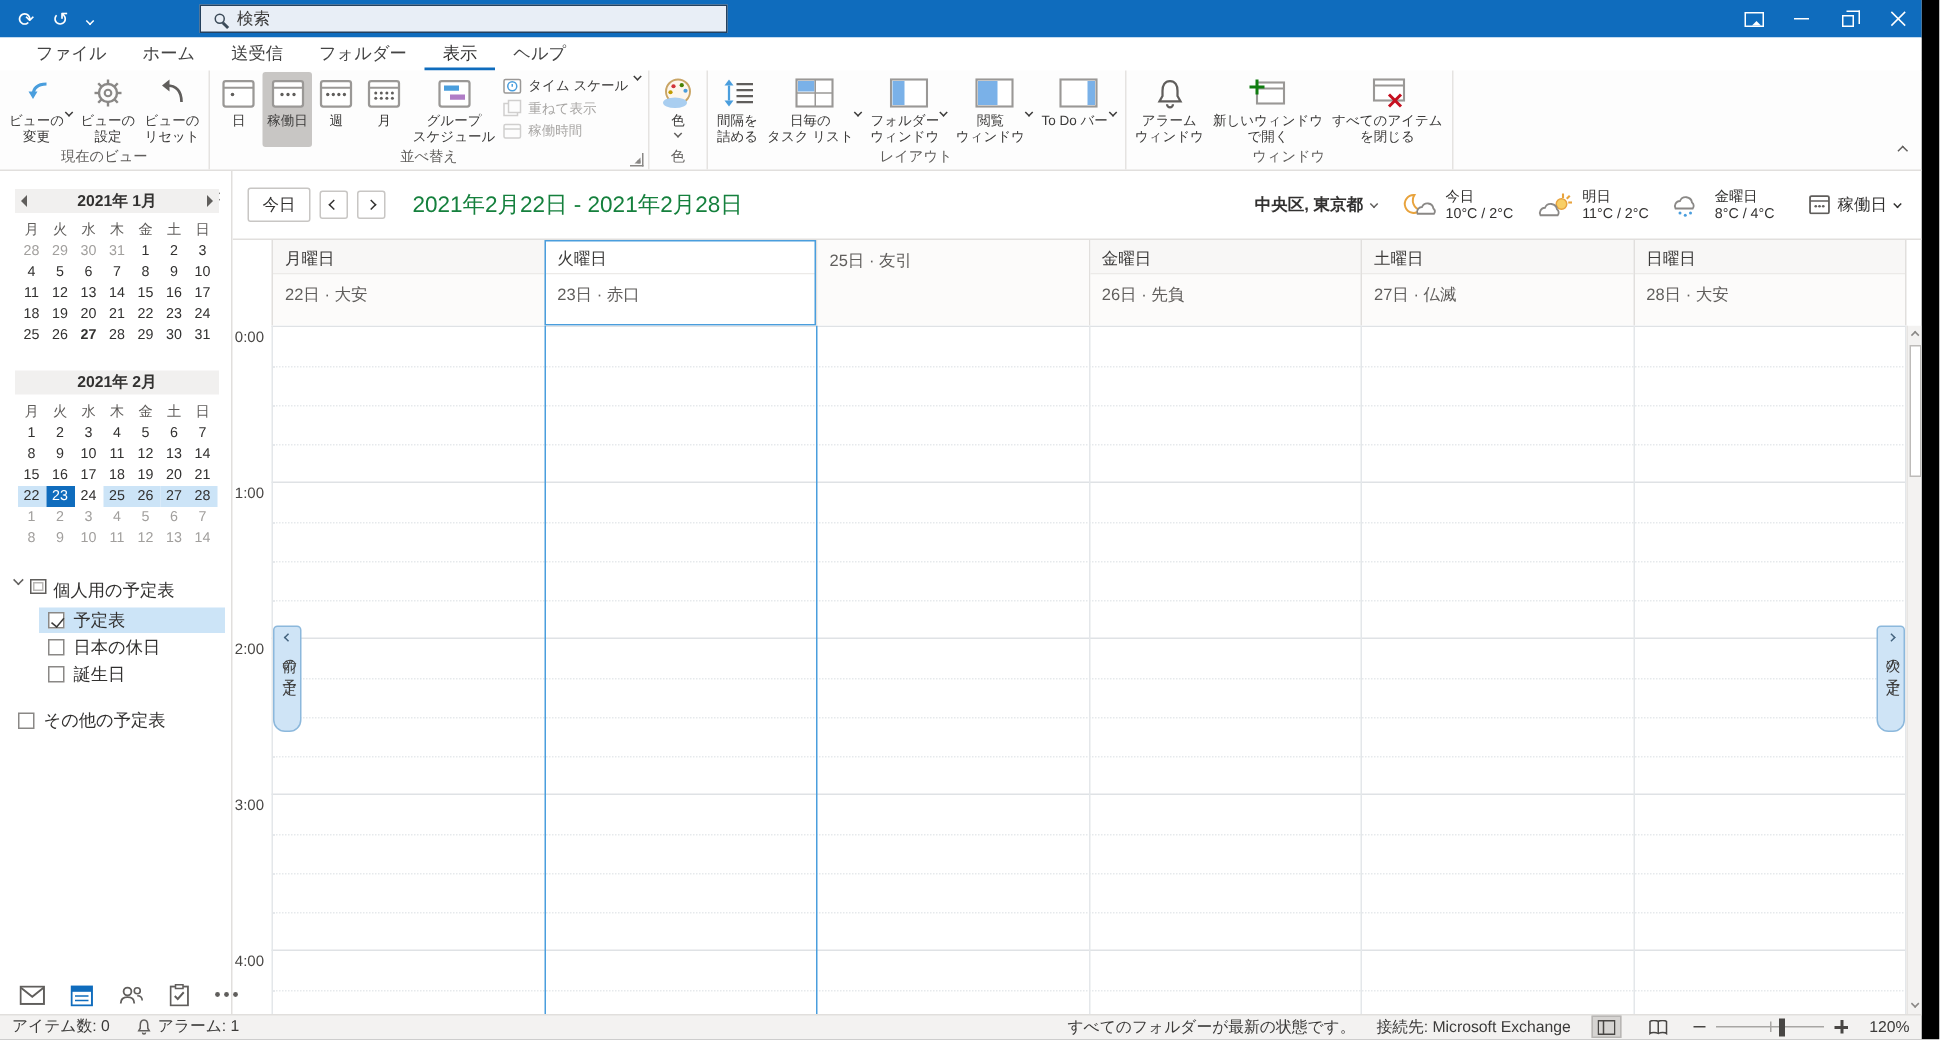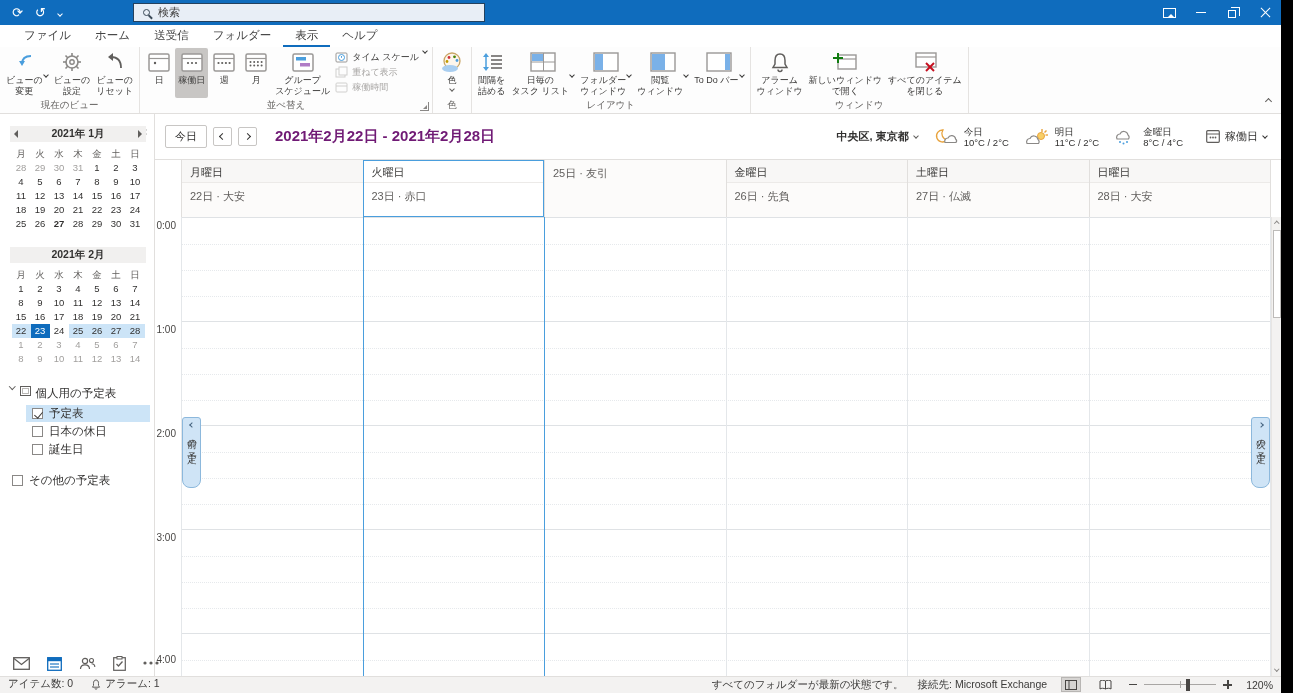--- a/index.html
+++ b/index.html
@@ -84,21 +84,21 @@
 
   .sb-footer { position:absolute; left:0; bottom:0; width:100%; height:26px; display:flex; align-items:center; gap:17px; padding-left:13px; }
   .sbf-icon { display:flex; align-items:center; justify-content:center; width:18px; height:18px; }
 
   
   .calpanel { flex:1; display:flex; flex-direction:column; min-width:0; background:#fff; }
   .cal-toolbar { flex:0 0 45px; display:flex; align-items:center; padding-left:10px; }
   .today-btn { font-size:11px; color:#323130; border:1px solid #c8c6c4; border-radius:2px; background:#fff; padding:3px 9px; cursor:default; }
   .nav-btn { width:19px; height:19px; border:1px solid #c8c6c4; border-radius:2px; background:#fff; display:flex; align-items:center; justify-content:center; margin-left:6px; color:#323130; cursor:default; }
   .nav-btn .chev { width:5px; height:5px; }
-  .range-title { font-size:15px; font-weight:bold; color:#701a75; margin-left:18px; }
+  .range-title { font-size:15px; font-weight:normal; color:#15803d; margin-left:18px; }
   .tb-right { margin-left:auto; display:flex; align-items:center; gap:15px; padding-right:14px; }
   .wx-loc { display:flex; align-items:center; gap:5px; font-size:11px; font-weight:bold; color:#323130; }
   .wx-loc .chev { width:4px; height:4px; color:#605e5c; }
   .wx-item { display:flex; align-items:center; gap:5px; }
   .wx-txt { font-size:9.5px; color:#323130; line-height:11px; }
   .view-sel { display:flex; align-items:center; gap:5px; font-size:11px; color:#323130; margin-left:8px; }
   .view-sel .chev { width:4px; height:4px; }
 
   .day-headers { flex:0 0 58px; display:flex; padding-left:26px; padding-right:10px; border-top:1px solid #e1dfdd; }
   .day-h { flex:1; border-left:1px solid #e1dfdd; display:flex; flex-direction:column; cursor:default; }
@@ -732,21 +732,21 @@
               <div class="dh-date">28日 · 大安</div>
             </div>
           </div>
 
         <div class="grid-viewport">
           <div class="time-gutter" id="time-gutter">
               <div class="tg-label" style="top: 3px;">0:00</div>
               <div class="tg-label" style="top: 107px;">1:00</div>
               <div class="tg-label" style="top: 211px;">2:00</div>
               <div class="tg-label" style="top: 315px;">3:00</div>
-              <div class="tg-label" style="top: 437px;">4:00</div>
+              <div class="tg-label" style="top: 419px;">4:00</div>
             </div>
           <div class="grid-body">
             <div class="grid-rows" id="grid-rows">
                 <div class="hour-block" style="top: 0px;">
                   <div class="qline" style="top: 26px;"></div>
                   <div class="qline" style="top: 52px;"></div>
                   <div class="qline" style="top: 78px;"></div>
                 </div>
                 <div class="hour-block" style="top: 104px;">
                   <div class="qline" style="top: 26px;"></div>

